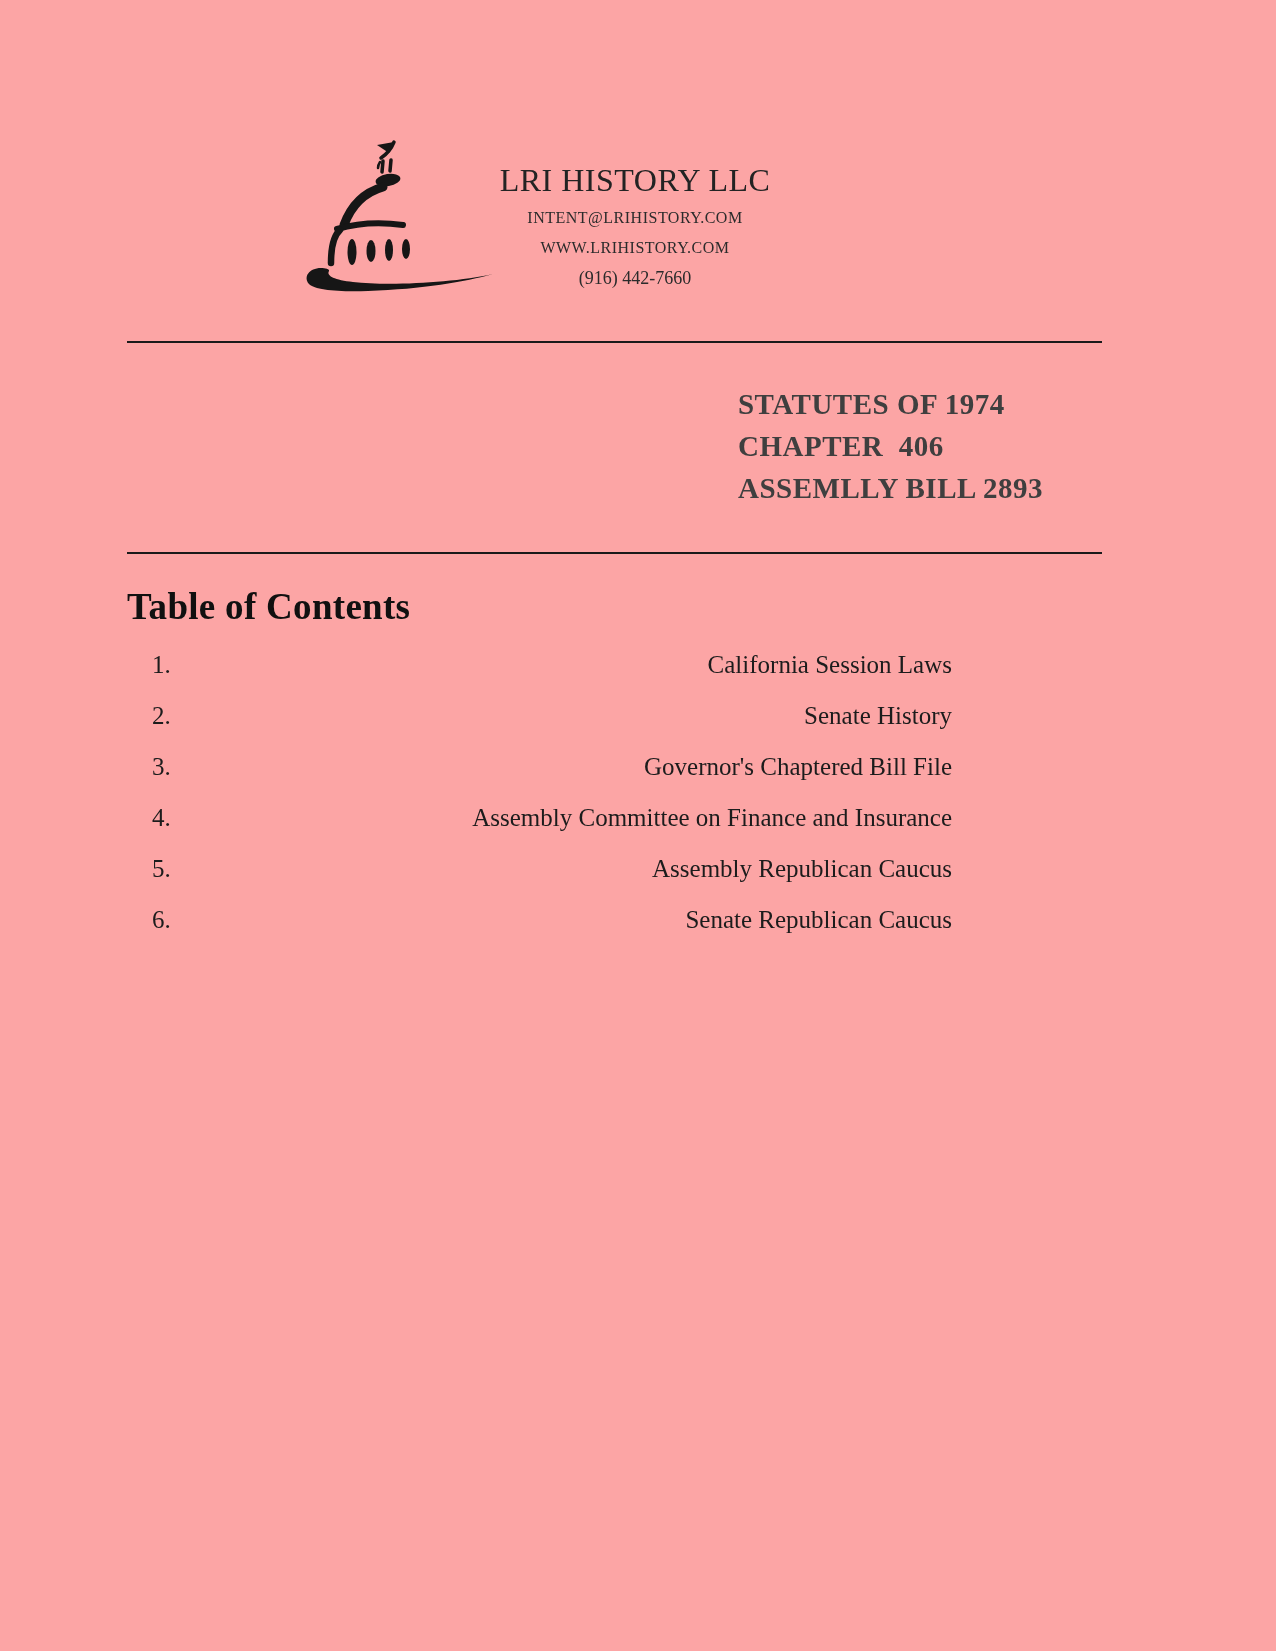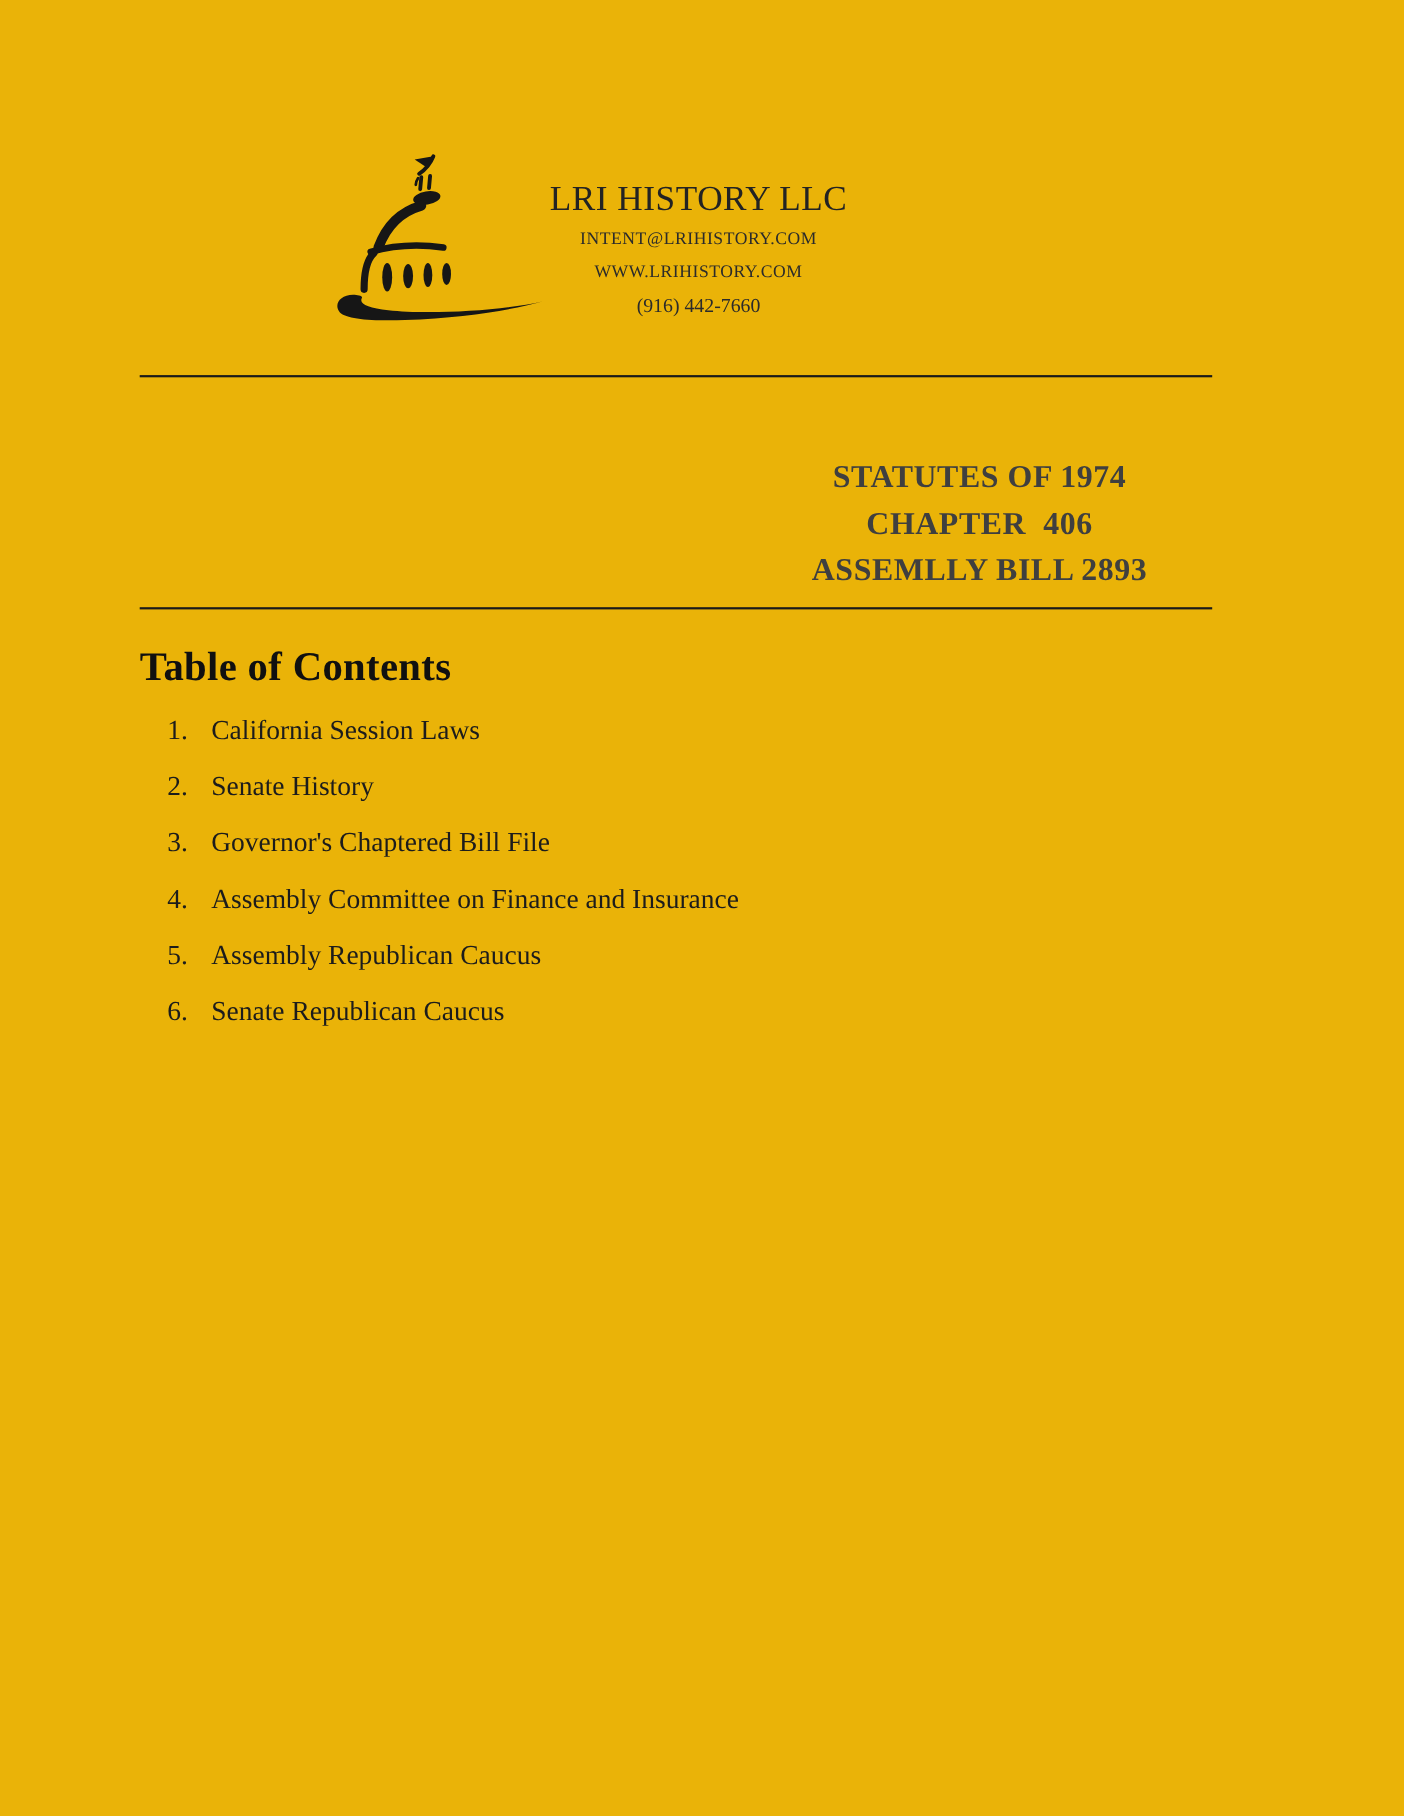--- a/index.html
+++ b/index.html
@@ -1,20 +1,20 @@
 <!DOCTYPE html>
 <html><head>
 <meta charset="utf-8">
 <style>
   html, body { margin: 0; padding: 0; background: #ffffff; }
   .page {
     position: relative;
     width: 1276px;
     height: 1651px;
-    background: #eab308;
+    background: #fca5a5;
     font-family: "Liberation Serif", "DejaVu Serif", serif;
     color: #1c1c1c;
     overflow: hidden;
   }
 
   
   .logo {
     position: absolute;
     left: 293px;
     top: 124px;
@@ -59,27 +59,26 @@
     background: #1a1a1a;
   }
   .rule-top { top: 341px; }
   .rule-middle { top: 552px; }
 
   
   .doc-info {
     position: absolute;
     right: 233px;
     top: 383px;
-    text-align: center;
+    text-align: left;
     font-weight: bold;
     font-size: 29px;
     line-height: 42px;
     color: #3f3f3f;
     letter-spacing: 0.5px;
-    margin-top: 30px;
   }
   .doc-line { white-space: pre-wrap; }
 
   
   .toc-title {
     position: absolute;
     left: 127px;
     top: 585px;
     font-size: 37px;
     font-weight: bold;
@@ -96,21 +95,21 @@
     display: flex;
     font-size: 25px;
     line-height: 26px;
     margin-bottom: 25px;
     color: #1c1c1c;
   }
   .toc-num {
     flex: 0 0 40px;
     width: 40px;
   }
-  .toc-label { flex: 1; }
+  .toc-label { flex: 1; text-align: right; }
 </style>
 </head>
 <body>
 
 <div class="page">
 
   <svg class="logo" viewBox="0 0 205 172" fill="none" stroke="#161616" stroke-linecap="round" stroke-linejoin="round">
 
     <path d="M 88 34 Q 97 28 101 18" stroke-width="3.5"></path>
     <path d="M 101 18 L 84 21 L 96 29 Z" fill="#161616" stroke="none"></path>

